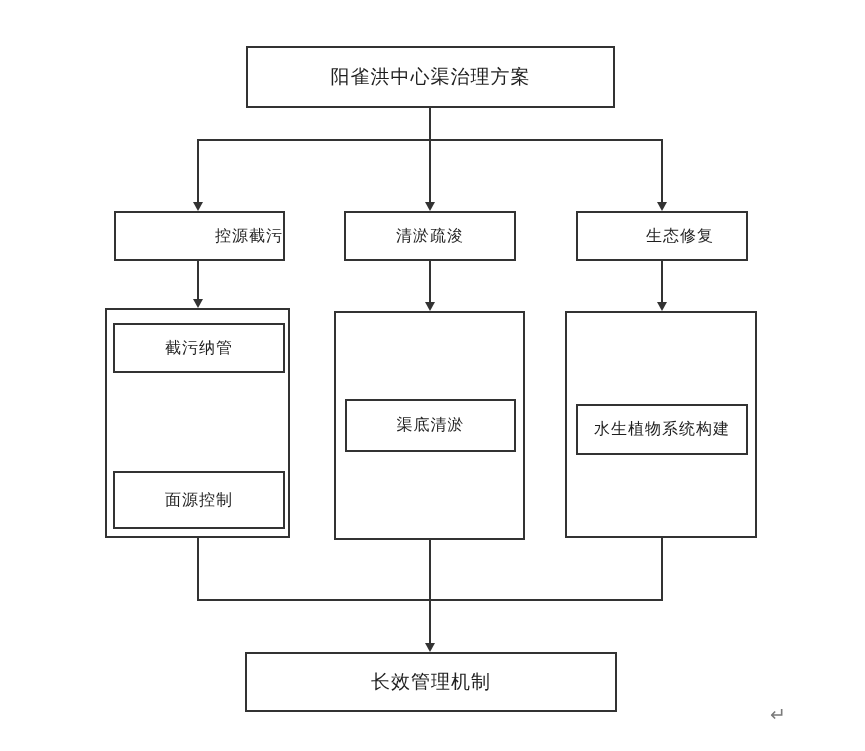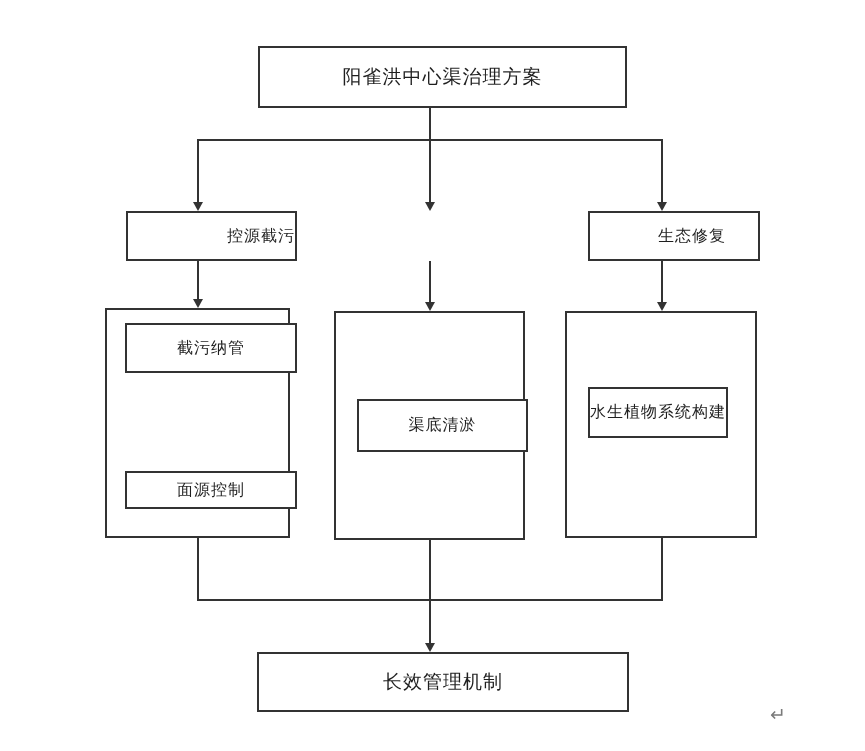--- a/index.html
+++ b/index.html
@@ -21,21 +21,20 @@
     background: #ffffff;
     border: 2px solid #333333;
     display: flex;
     align-items: center;
     justify-content: center;
     font-size: 16px;
     color: #1f1f1f;
     letter-spacing: 1px;
     text-align: center;
     white-space: nowrap;
-    margin-left: 12px;
   }
   .box.big { font-size: 19px; }
   .group {
     position: absolute;
     box-sizing: border-box;
     background: #ffffff;
     border: 2px solid #333333;
   }
   .hline, .vline {
     position: absolute;
@@ -88,40 +87,43 @@
   <div class="vline" style="left:429px; top:539px; width:2px; height:105px;"></div>
   <div class="arrow-down" style="left:425px; top:643px;"></div>
 
   <div class="box big" style="left:246px; top:46px; width:369px; height:62px;">
     <span>阳雀洪中心渠治理方案</span>
   </div>
 
   <div class="box" style="left:114px; top:211px; width:171px; height:50px;justify-content:flex-end;">
     <span>控源截污</span>
   </div>
+  <div class="box" style="left:344px; top:211px; width:172px; height:50px;">
+    <span>清淤疏浚</span>
+  </div>
   <div class="box" style="left:576px; top:211px; width:172px; height:50px;padding-left:36px;">
     <span>生态修复</span>
   </div>
 
   <div class="group" style="left:105px; top:308px; width:185px; height:230px;"></div>
   <div class="group" style="left:334px; top:311px; width:191px; height:229px;"></div>
   <div class="group" style="left:565px; top:311px; width:192px; height:227px;"></div>
 
   <div class="box" style="left:113px; top:323px; width:172px; height:50px;">
     <span>截污纳管</span>
   </div>
-  <div class="box" style="left:113px; top:471px; width:172px; height:38px;">
+  <div class="box" style="left:113px; top:471px; width:172px; height:58px;">
     <span>面源控制</span>
   </div>
 
   <div class="box" style="left:345px; top:399px; width:171px; height:53px;">
     <span>渠底清淤</span>
   </div>
 
-  <div class="box" style="left:576px; top:387px; width:140px; height:51px;">
+  <div class="box" style="left:576px; top:404px; width:172px; height:51px;">
     <span>水生植物系统构建</span>
   </div>
 
   <div class="box big" style="left:245px; top:652px; width:372px; height:60px;text-align:center;">
     <span>长效管理机制</span>
   </div>
 
   <div class="pmark" style="left:770px; top:705px;">↵</div>
 
 </div>

